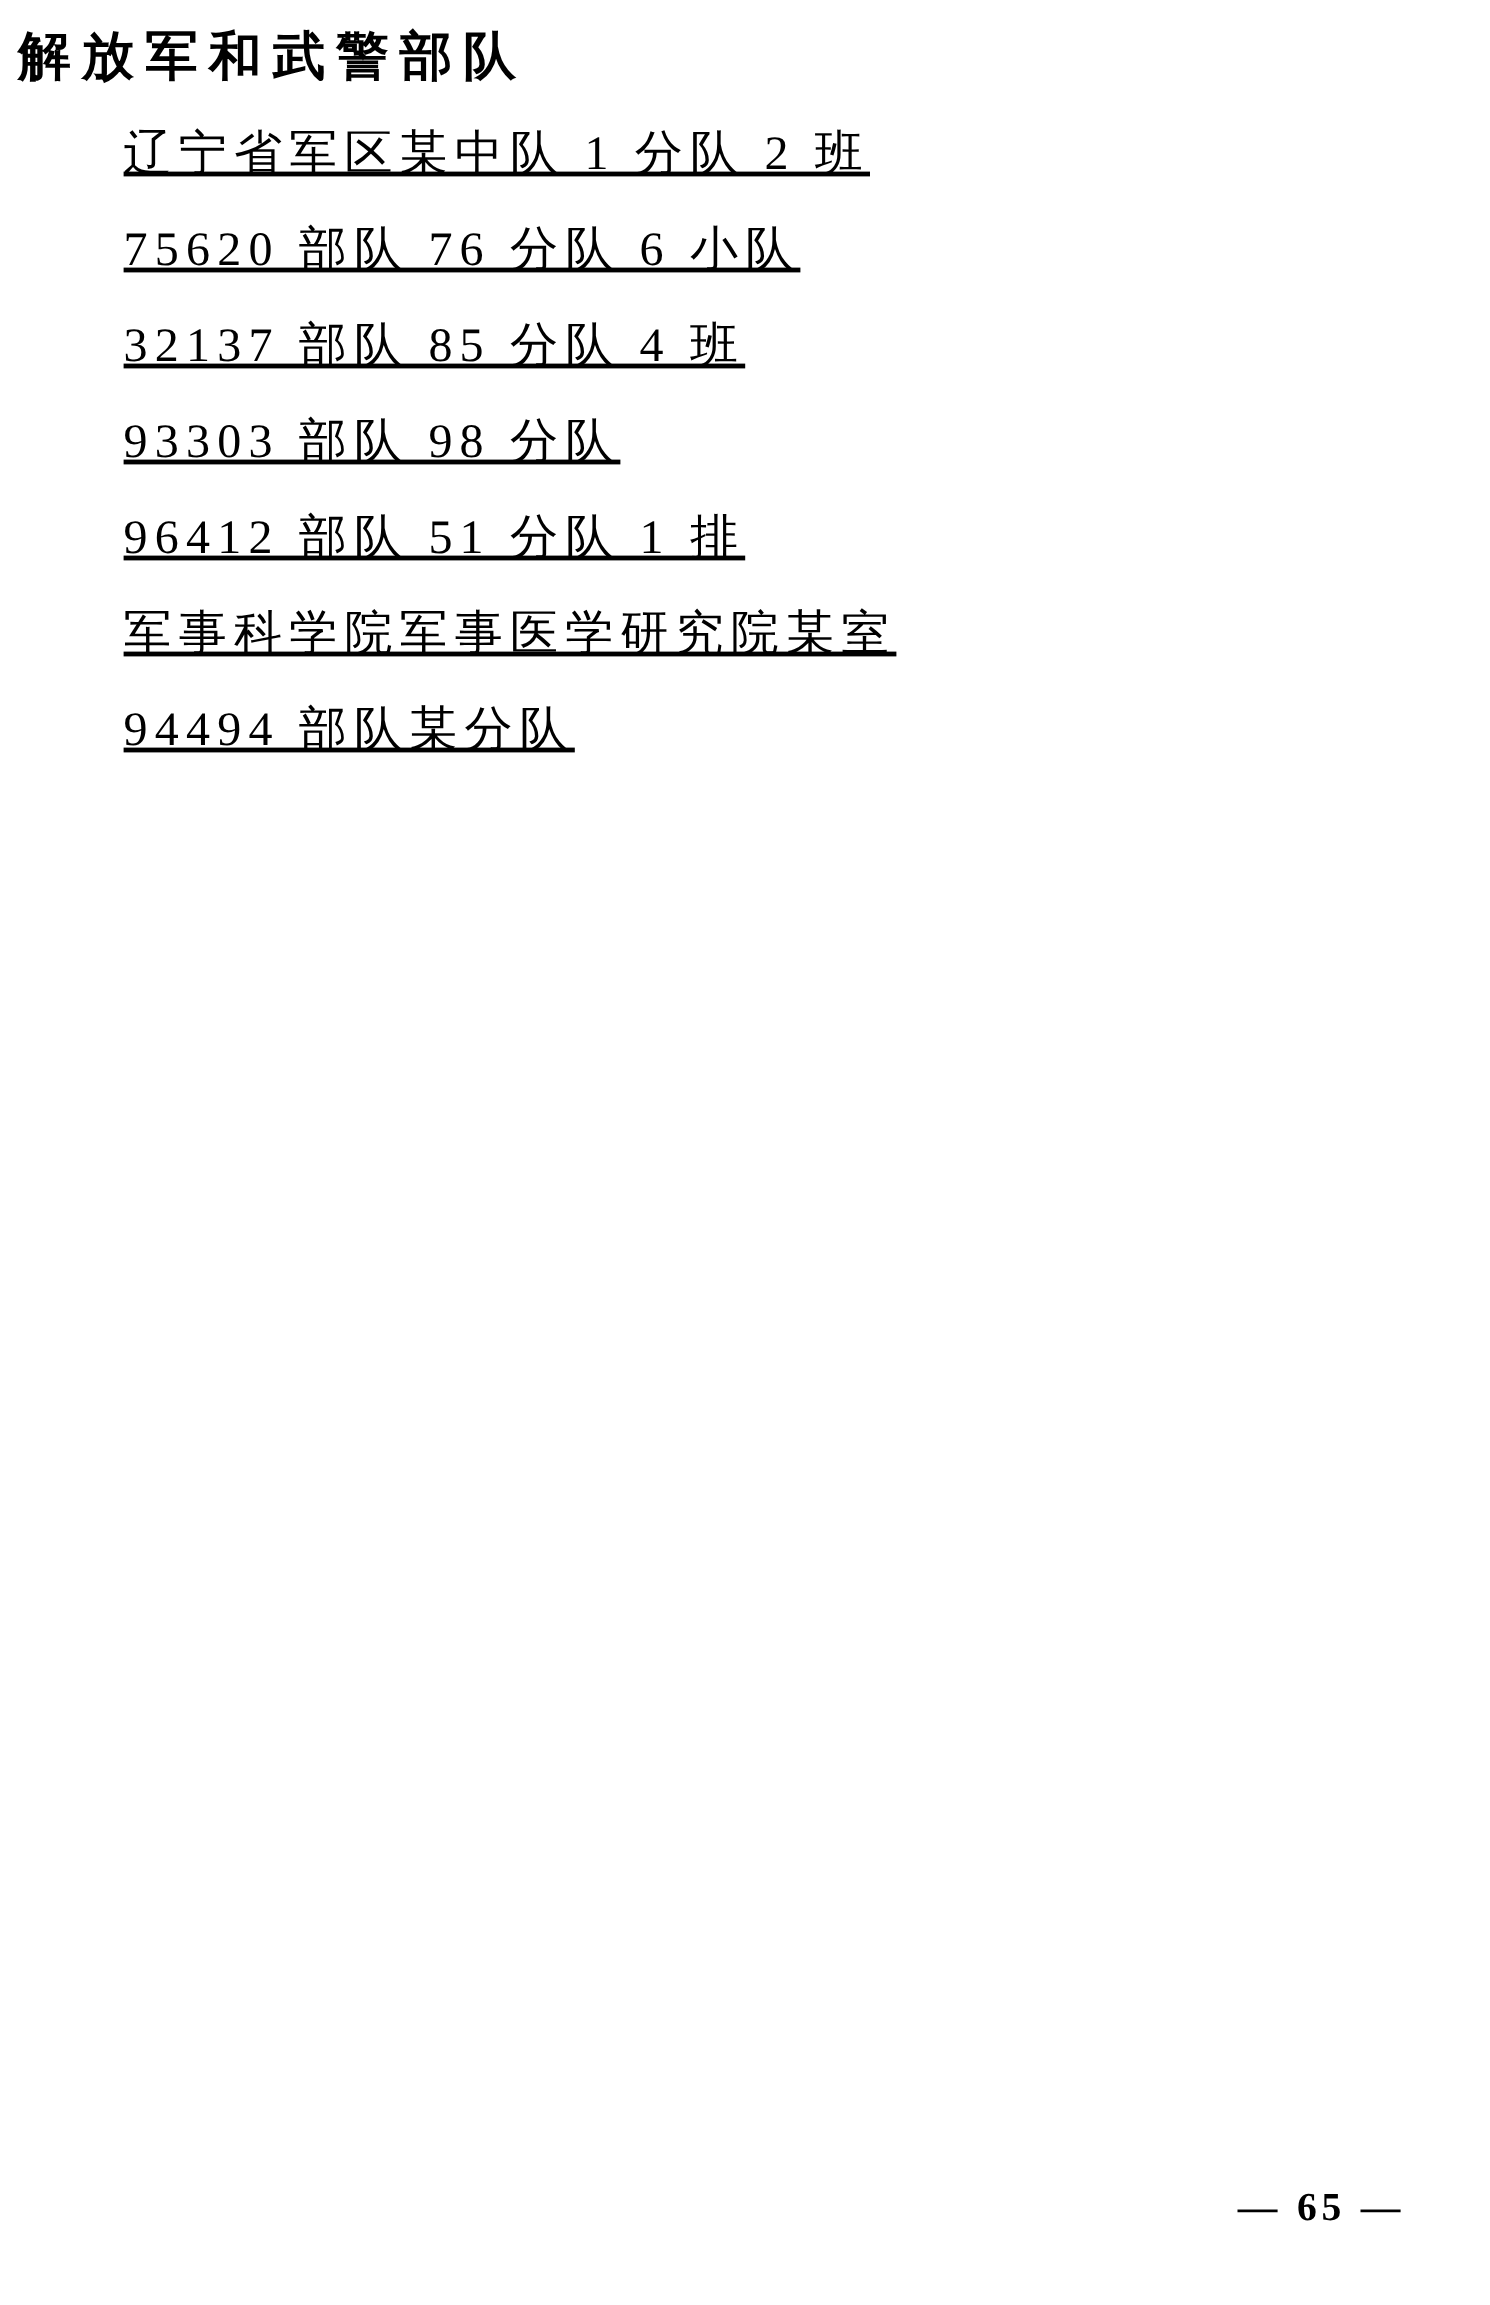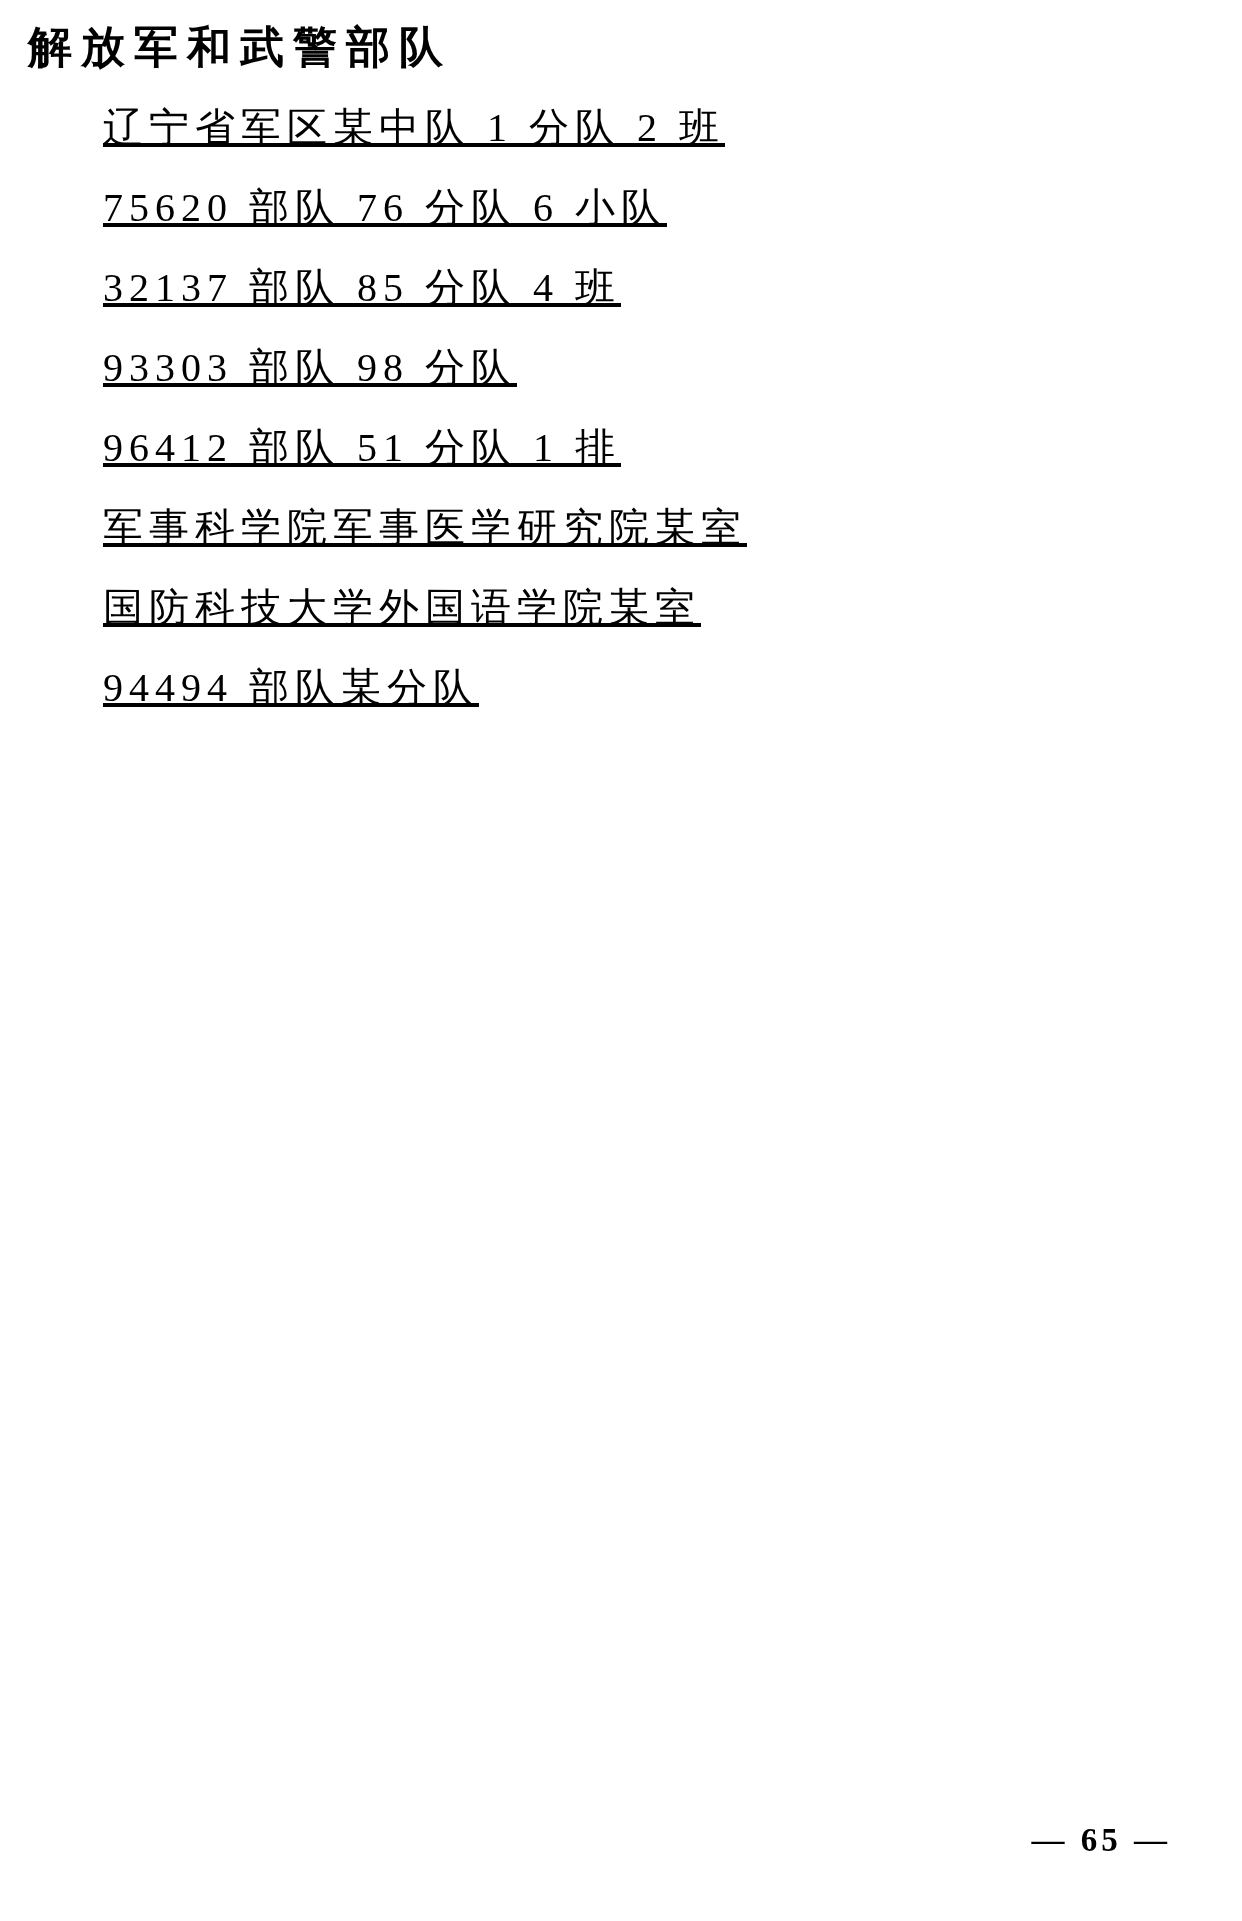--- a/index.html
+++ b/index.html
@@ -27,21 +27,21 @@
     display: flex;
     align-items: center;
     white-space: pre;
   }
   .intro-line {
     padding-left: 103px;
     font-size: 40px;
     letter-spacing: 6px;
   }
   .section-heading {
-    padding-left: 28px;
+    padding-left: 15px;
     font-family: "Liberation Sans", "DejaVu Sans", sans-serif;
     font-weight: bold;
     font-size: 44px;
     letter-spacing: 9px;
   }
   .entry {
     padding-left: 103px;
     font-size: 40px;
     letter-spacing: 6px;
     text-decoration: underline;
@@ -64,19 +64,18 @@
 
 
     <div class="line section-heading">解放军和武警部队</div>
 
     <div class="line entry">辽宁省军区某中队 1 分队 2 班</div>
     <div class="line entry">75620 部队 76 分队 6 小队</div>
     <div class="line entry">32137 部队 85 分队 4 班</div>
     <div class="line entry">93303 部队 98 分队</div>
     <div class="line entry">96412 部队 51 分队 1 排</div>
     <div class="line entry">军事科学院军事医学研究院某室</div>
-    <div class="line entry">国防科技大学外国语学院某室</div>
     <div class="line entry">94494 部队某分队</div>
 
   </div>
 
   <div class="page-number">— 65 —</div>
 </div>
 
 </body></html>

